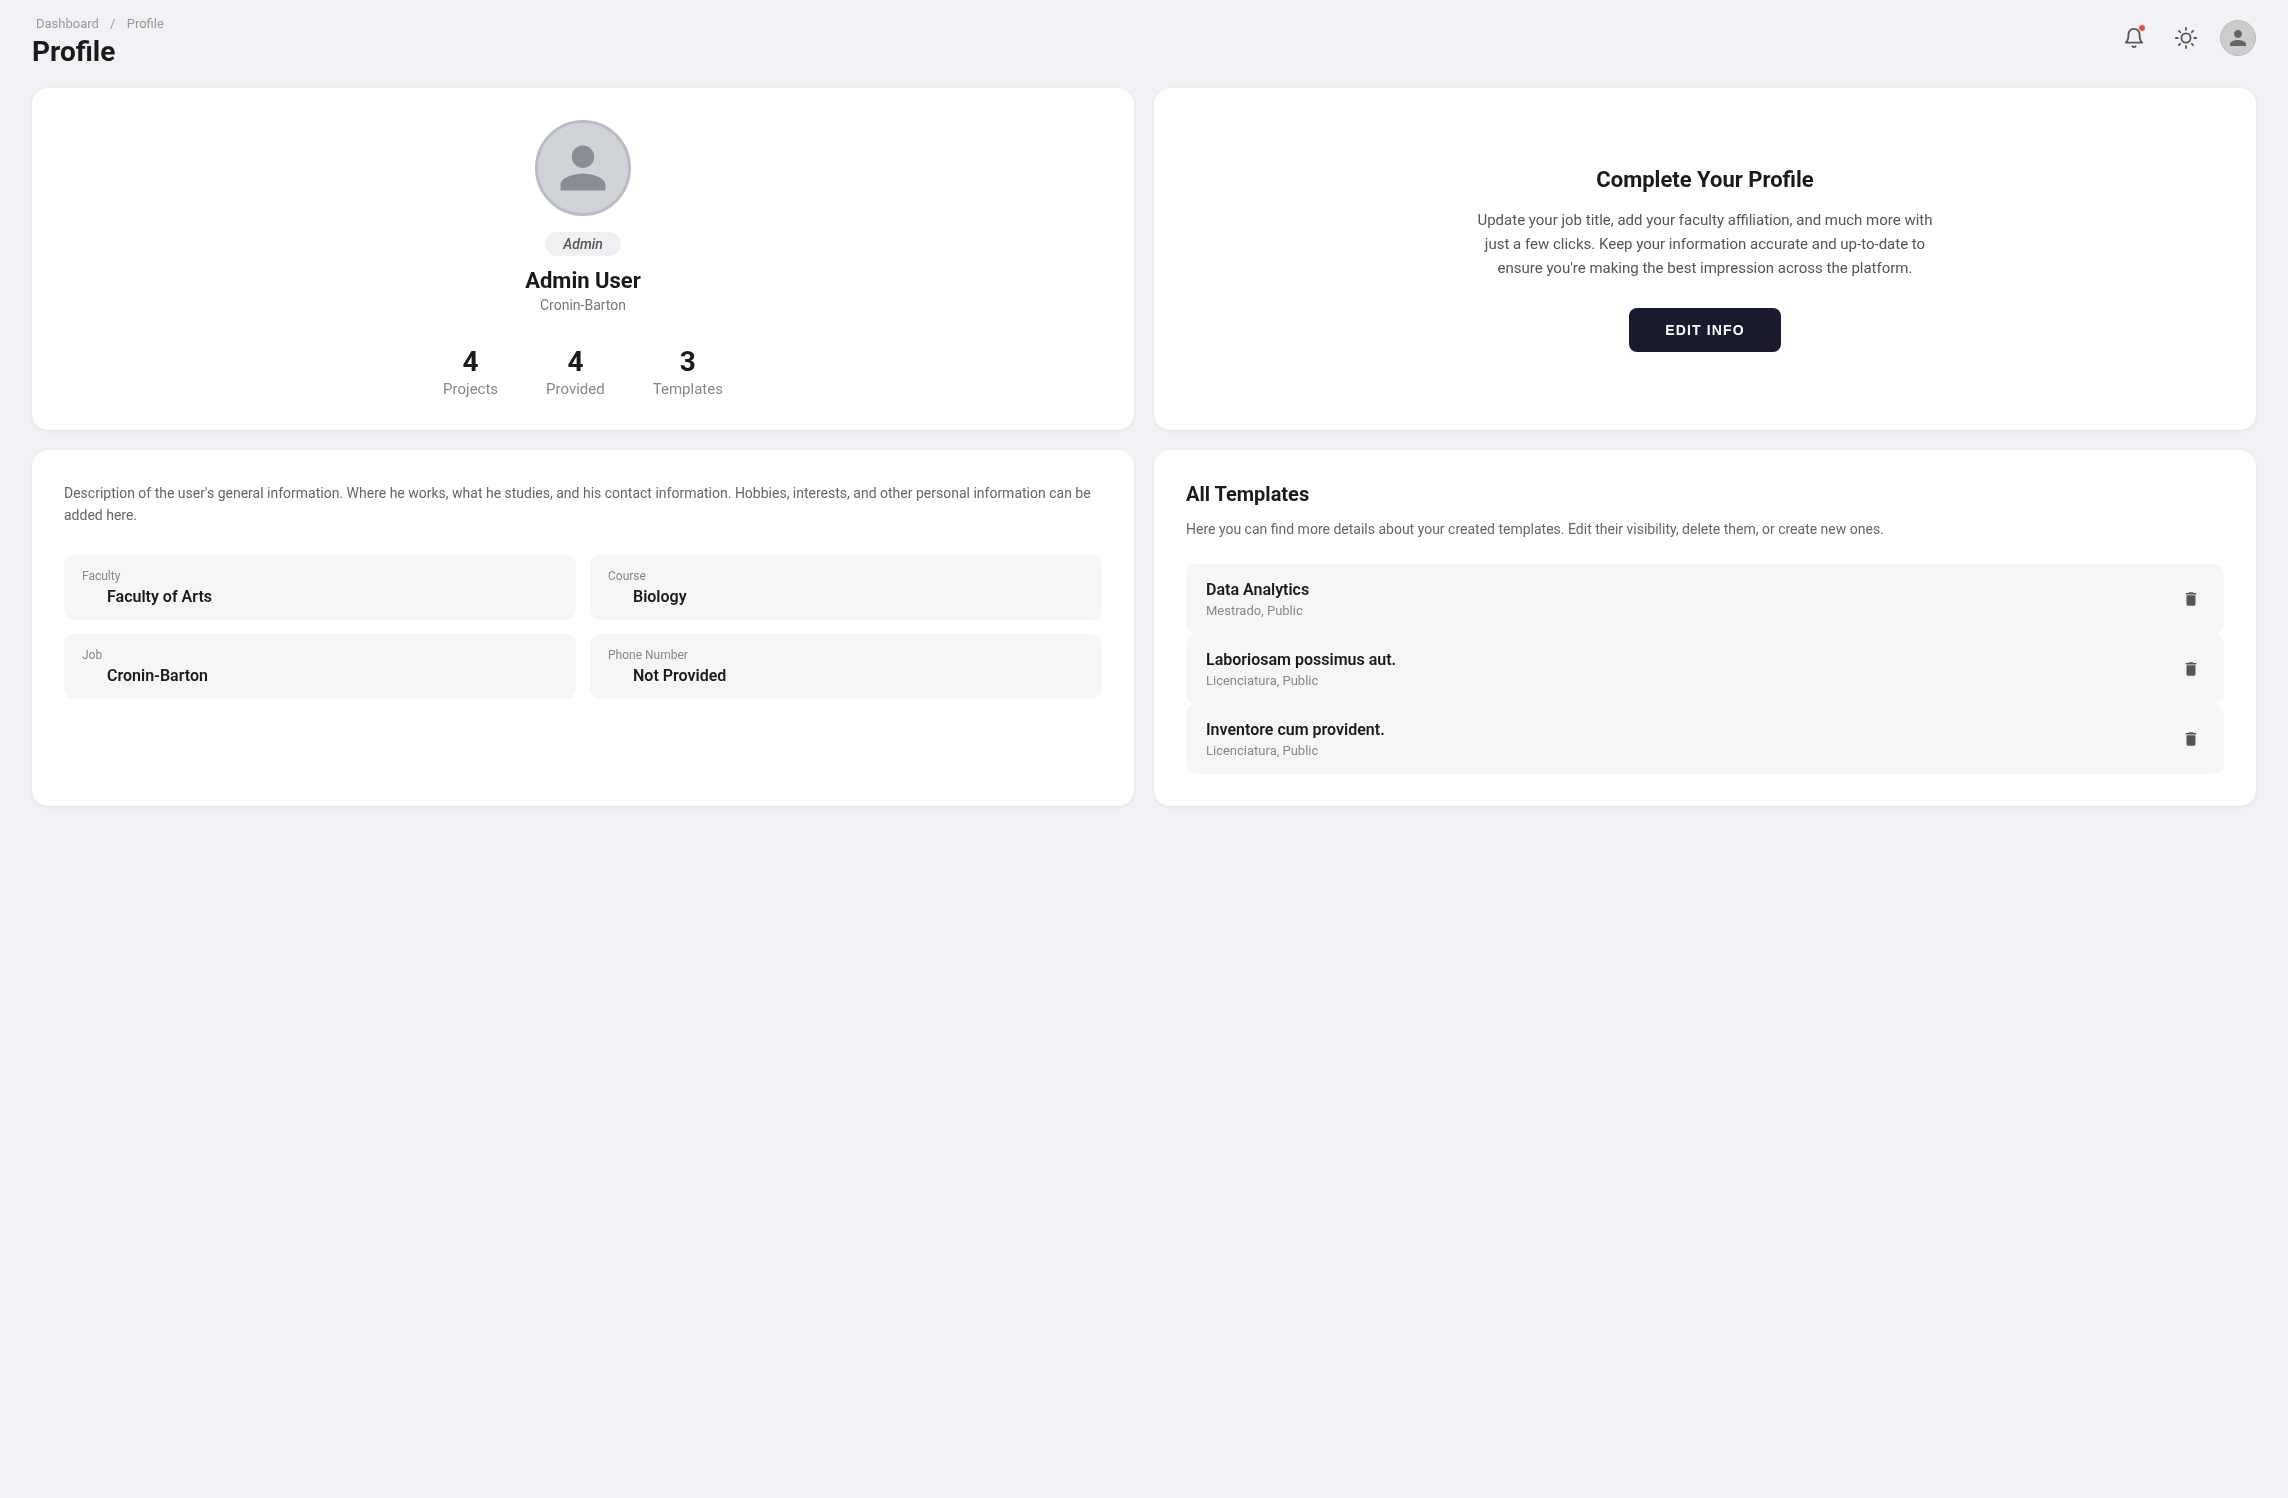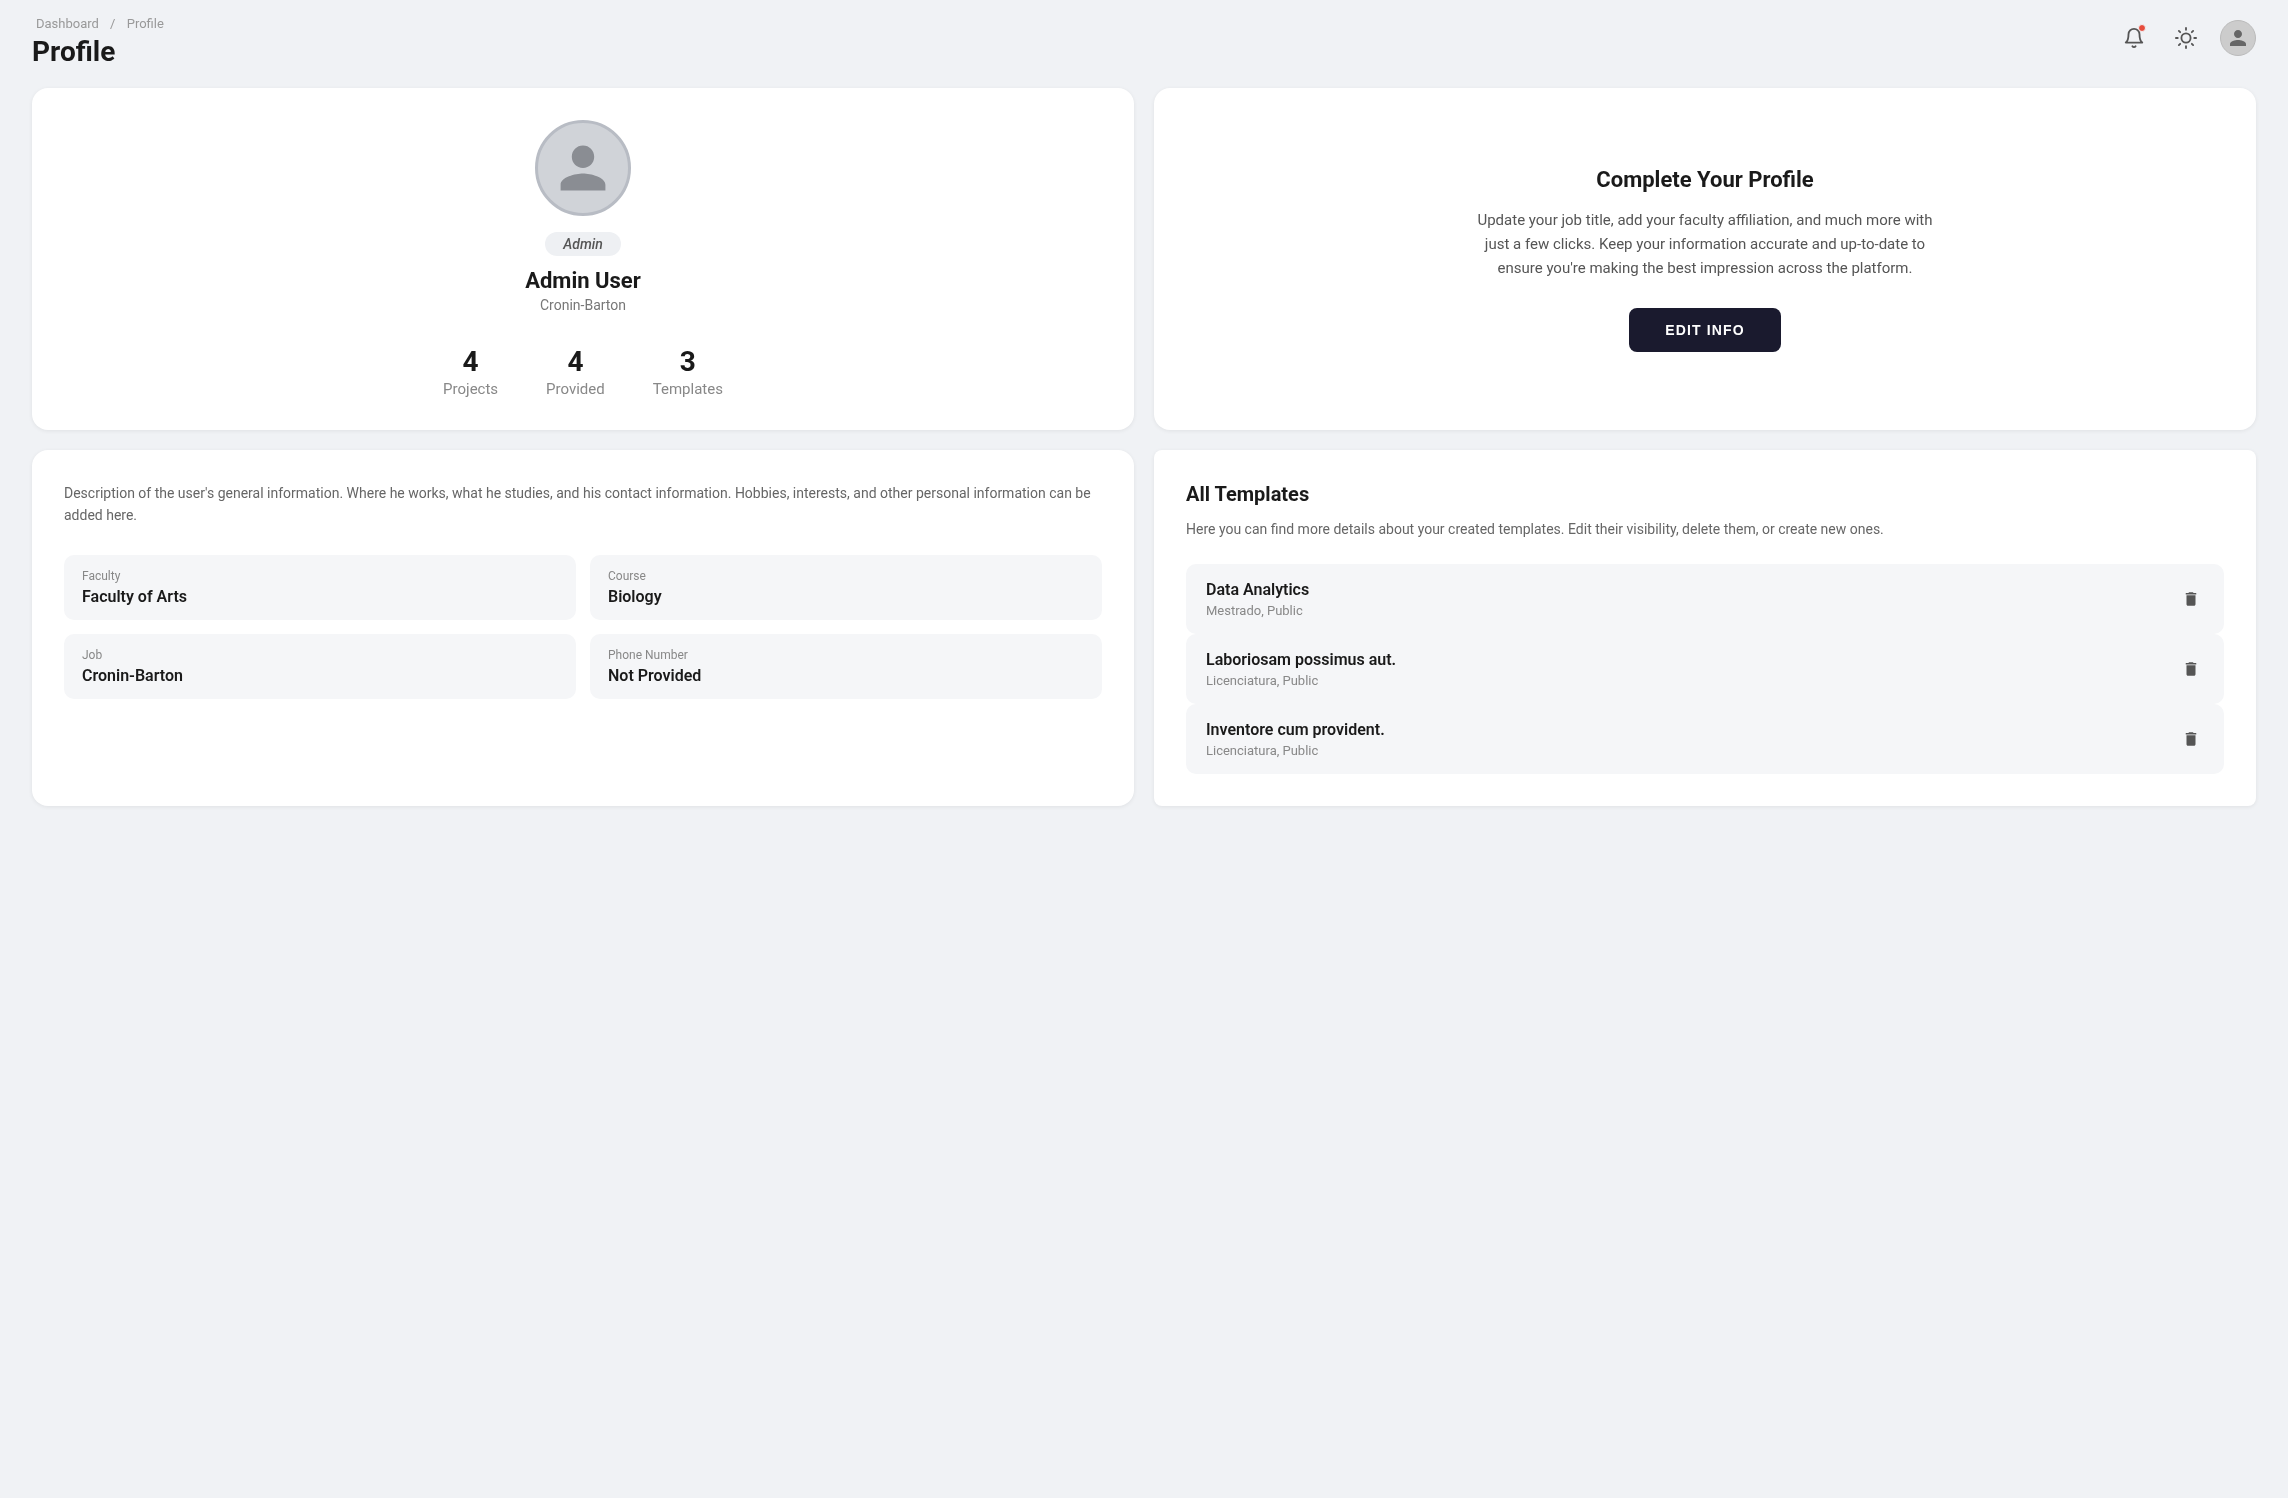--- a/index.html
+++ b/index.html
@@ -215,26 +215,26 @@
     }
     .info-label {
       font-size: 12px;
       color: #888;
       margin-bottom: 4px;
     }
     .info-value {
       font-size: 16px;
       font-weight: 600;
       color: #1a1a1a;
+      margin-left: 25px;
     }
 
     
     .templates-card {
       grid-column: 2;
-      border-radius: 8px;
     }
     .templates-desc {
       font-size: 14px;
       color: #666;
       line-height: 1.6;
       margin-bottom: 24px;
     }
     .template-list {
       display: flex;
       flex-direction: column;

